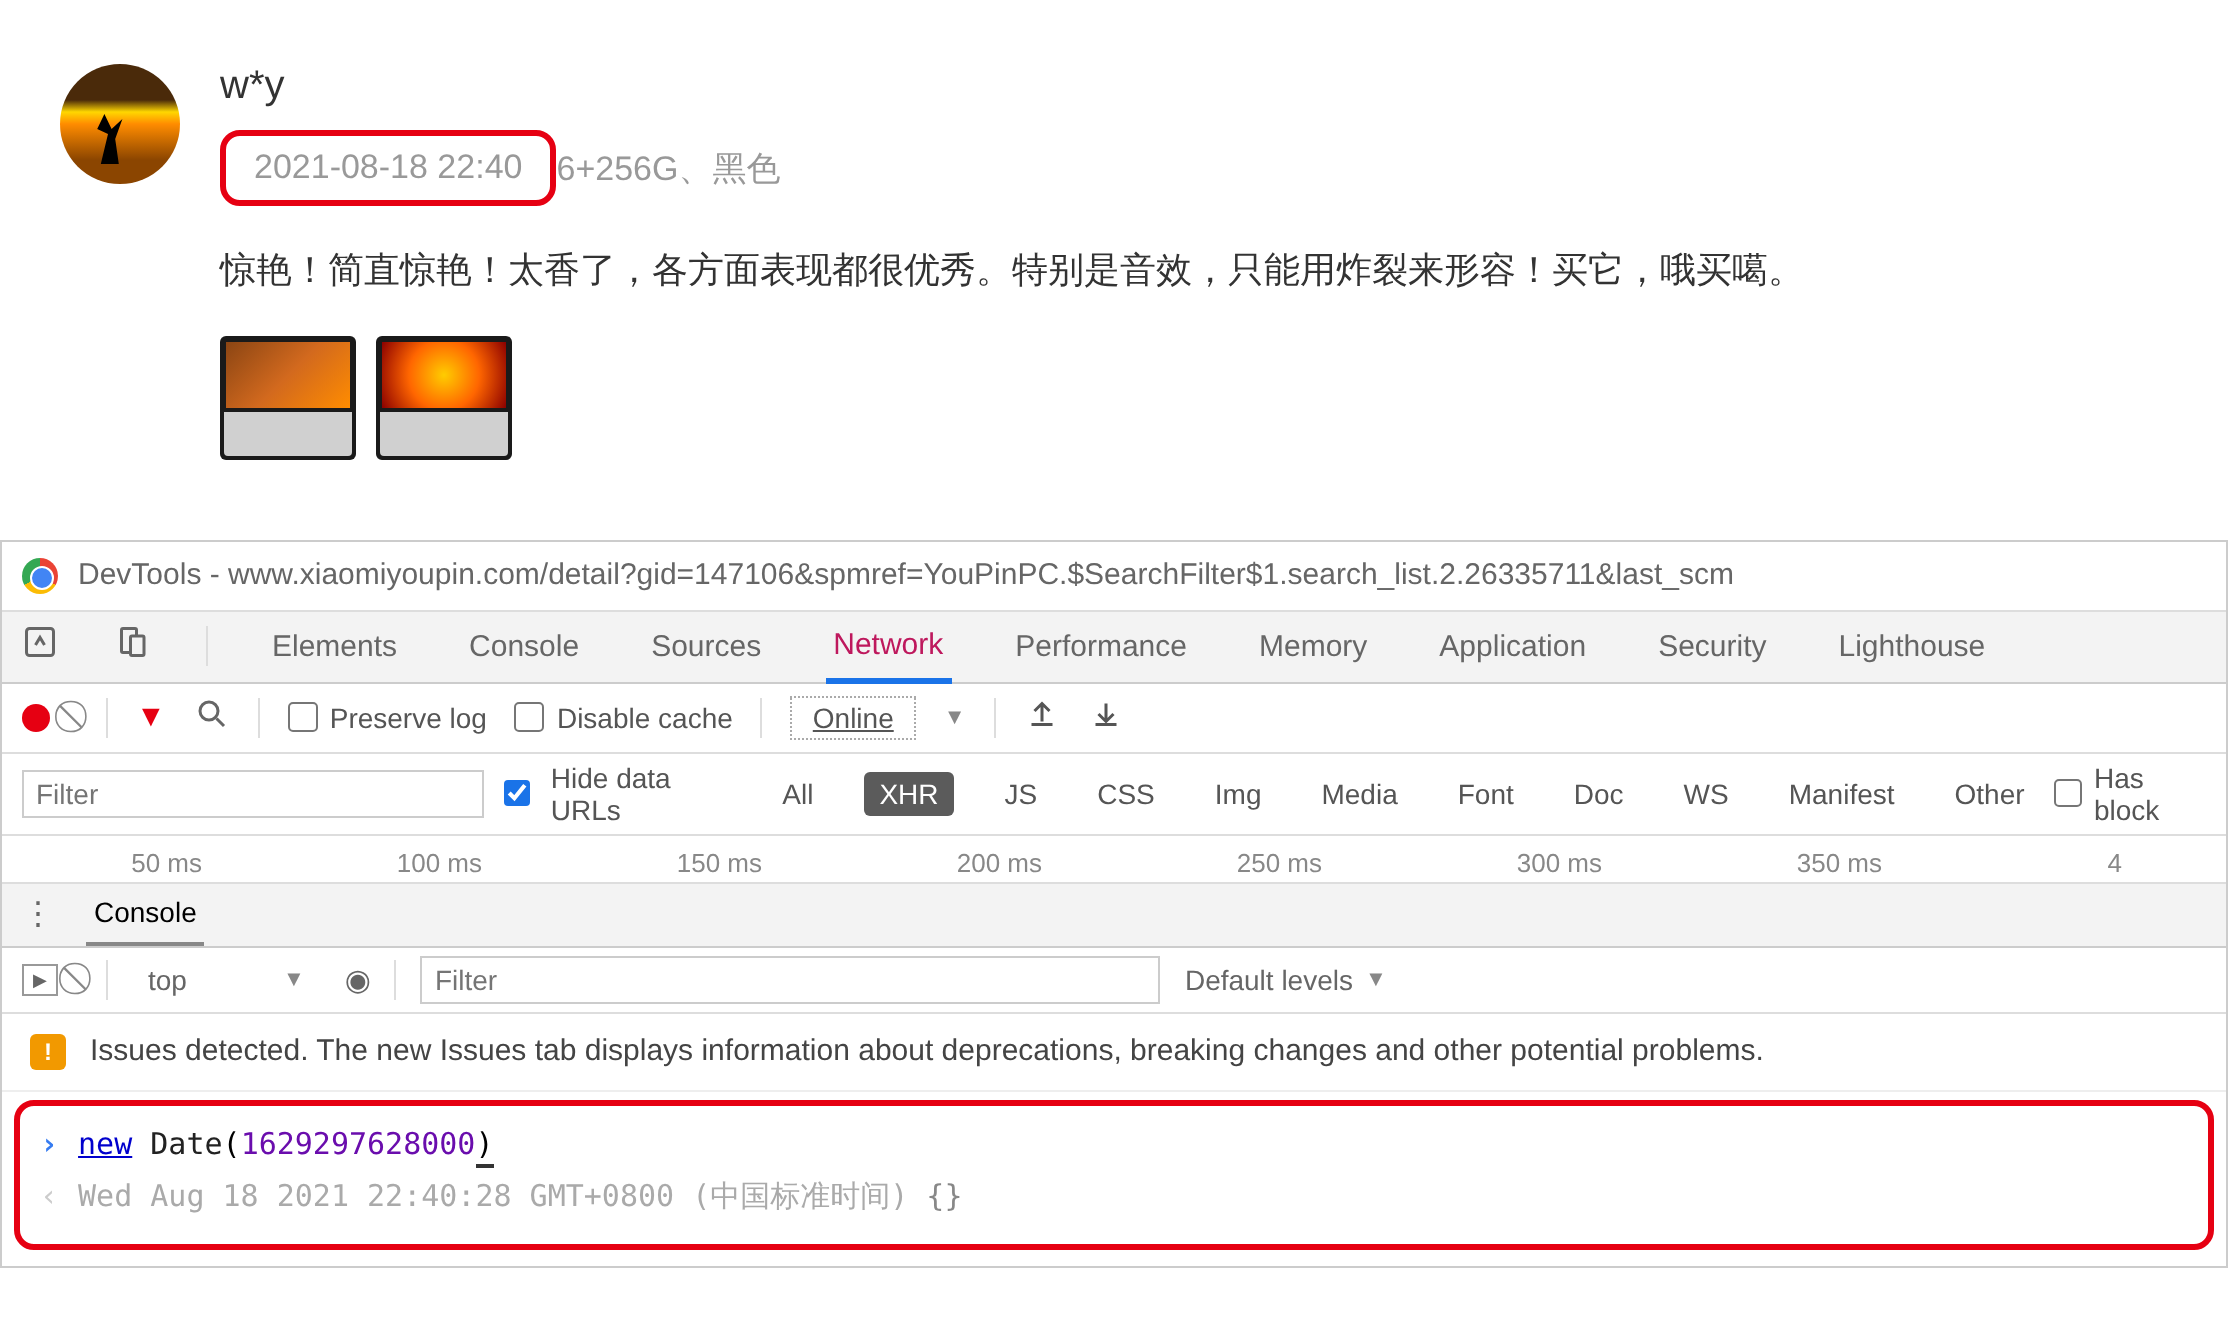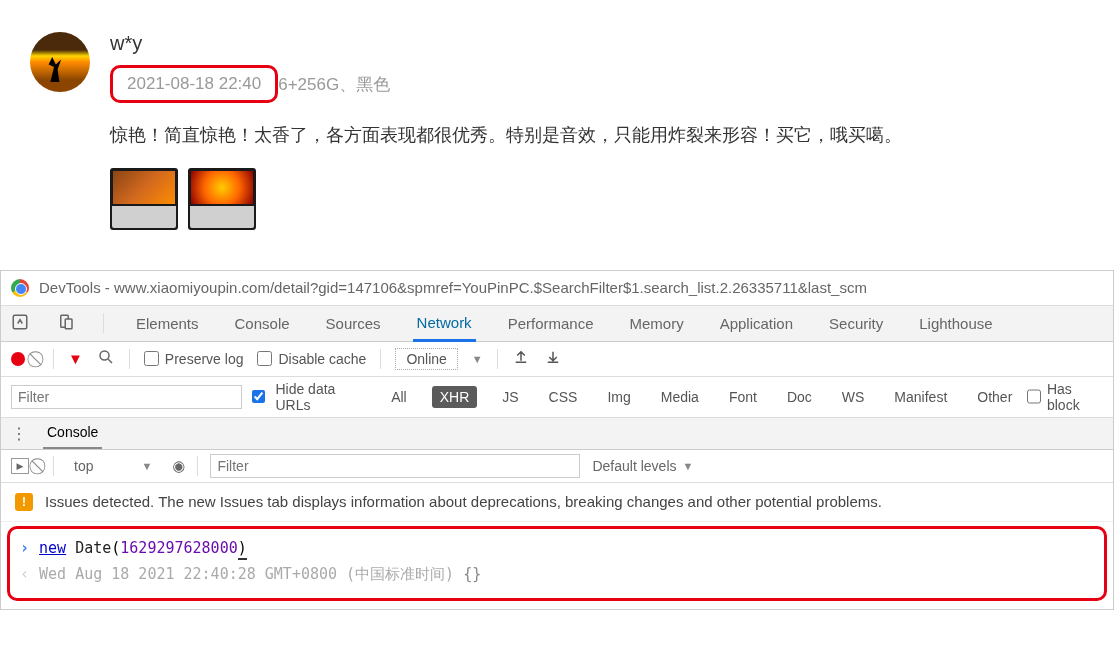--- a/index.html
+++ b/index.html
@@ -24,31 +24,31 @@
 
 .devtools { border: 1px solid #ccc; margin-top: 8px; overflow: hidden; }
 .title-bar { background: #fff; padding: 8px 10px; display: flex; align-items: flex-start; gap: 10px; border-bottom: 1px solid #ddd; font-size: 15px; color: #666; }
 .chrome-icon { width: 18px; height: 18px; border-radius: 50%; background: conic-gradient(#ea4335 0deg 120deg, #fbbc05 120deg 240deg, #34a853 240deg 360deg); position: relative; flex-shrink: 0; }
 .chrome-icon::after { content: ''; position: absolute; top: 4px; left: 4px; width: 10px; height: 10px; border-radius: 50%; background: #4285f4; border: 1px solid #fff; }
 .title-text { white-space: nowrap; overflow: hidden; }
 
 .tabs { display: flex; align-items: center; background: #f3f3f3; border-bottom: 1px solid #ccc; padding: 0 10px; gap: 28px; height: 36px; font-size: 15px; color: #666; }
 .tabs .tool-icon { color: #666; cursor: pointer; }
 .tab { cursor: pointer; padding: 0 4px; }
-.tab.active { color: #0369a1; border-bottom: 3px solid #1a73e8; height: 36px; display: flex; align-items: center; margin-bottom: -1px; }
+.tab.active { color: #be185d; border-bottom: 3px solid #1a73e8; height: 36px; display: flex; align-items: center; margin-bottom: -1px; }
 
 .toolbar { display: flex; align-items: center; gap: 14px; background: #fff; border-bottom: 1px solid #ddd; padding: 6px 10px; font-size: 14px; color: #555; }
 .rec { width: 14px; height: 14px; border-radius: 50%; background: #e60012; }
 .no-icon { font-size: 16px; color: #888; }
 .funnel { color: #e60012; font-size: 15px; }
 .magnify { font-size: 15px; color: #666; }
 .divider { width: 1px; height: 20px; background: #ddd; }
 .checkbox { display: inline-flex; align-items: center; gap: 6px; }
 .checkbox input { width: 15px; height: 15px; }
-.dotted-box { border: 1px dotted #aaa; padding: 2px 10px; }
+.dotted-box { border: 1px dotted #aaa; padding: 2px 10px; text-decoration: underline; }
 .chev { font-size: 11px; color: #888; }
 
 .filter-row { display: flex; align-items: center; gap: 10px; border-bottom: 1px solid #ddd; padding: 4px 10px; font-size: 14px; color: #555; flex-wrap: nowrap; }
 .filter-input { width: 250px; padding: 3px 6px; border: 1px solid #ccc; font-size: 14px; }
 .cb-blue { width: 15px; height: 15px; accent-color: #1a73e8; }
 .ft { cursor: pointer; padding: 2px 5px; margin-left: 10px; }
 .ft.sel { background: #5b5b5b; color: #fff; border-radius: 3px; padding: 3px 8px; }
 
 .timeline { display: flex; border-bottom: 1px solid #ddd; font-size: 13px; color: #888; height: 24px; align-items: flex-end; padding: 0 0 2px 0; }
 .timeline span { text-align: right; }
@@ -187,20 +187,30 @@
     <span class="ft">Doc</span>
     <span class="ft">WS</span>
     <span class="ft">Manifest</span>
     <span class="ft">Other</span>
     <label class="checkbox">
       <input type="checkbox" style="">
       <span>Has block</span>
     </label>
   </div>
 
+  <div class="timeline">
+    <span style="width:100px">50 ms</span>
+    <span style="width:140px">100 ms</span>
+    <span style="width:140px">150 ms</span>
+    <span style="width:140px">200 ms</span>
+    <span style="width:140px">250 ms</span>
+    <span style="width:140px">300 ms</span>
+    <span style="width:140px">350 ms</span>
+    <span style="width:120px">4</span>
+  </div>
 
   <div class="drawer-tabs">
     <span class="dots">⋮</span>
     <span class="drawer-tab">Console</span>
   </div>
 
   <div class="console-toolbar">
     <span class="play-box">▶</span>
     <span class="no-icon">⃠</span>
     <span class="divider"></span>

